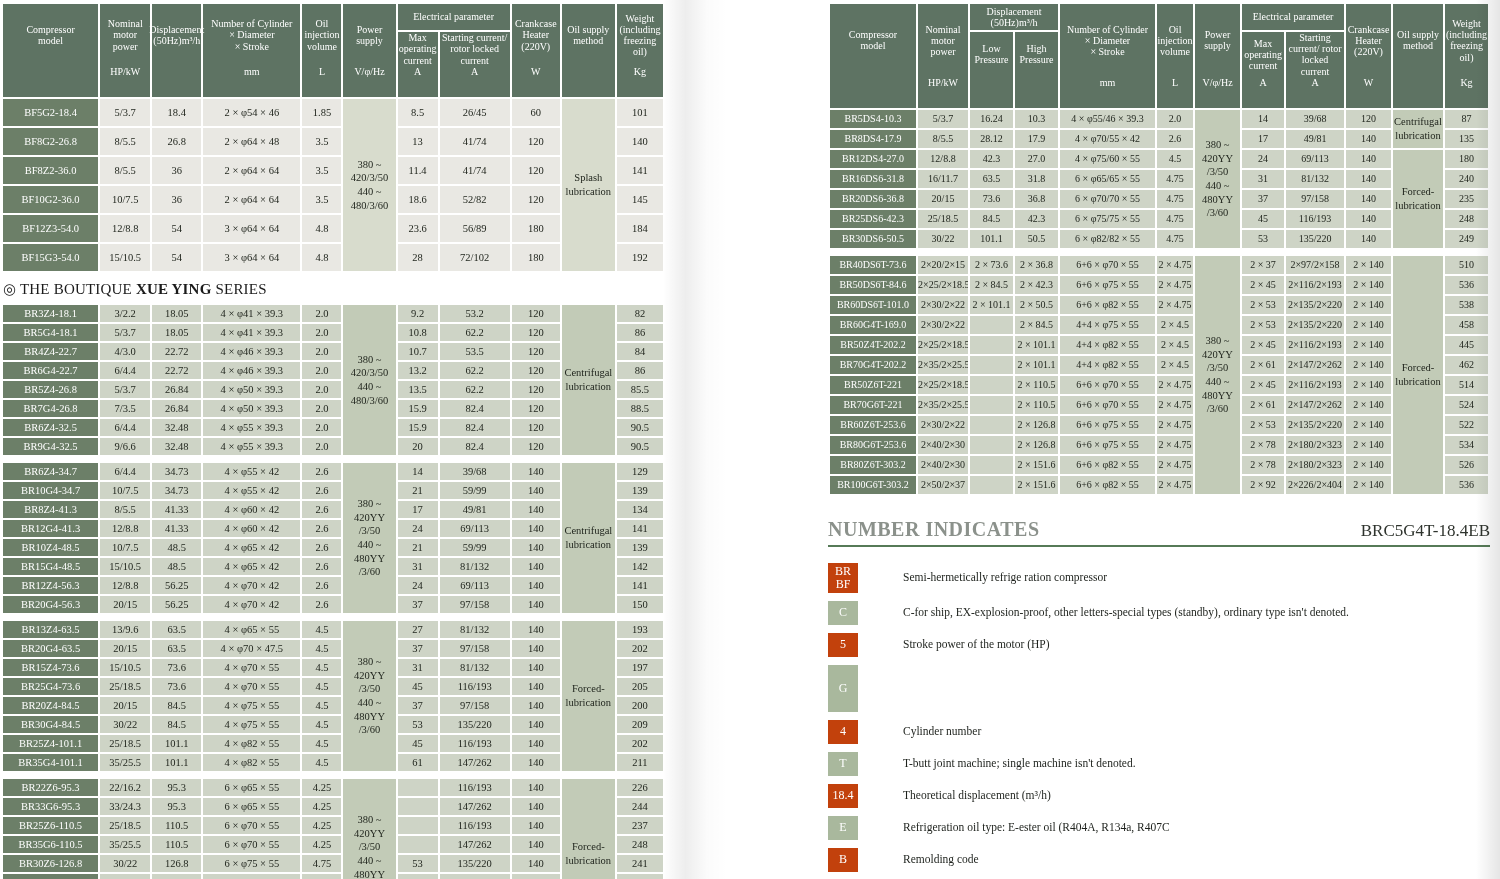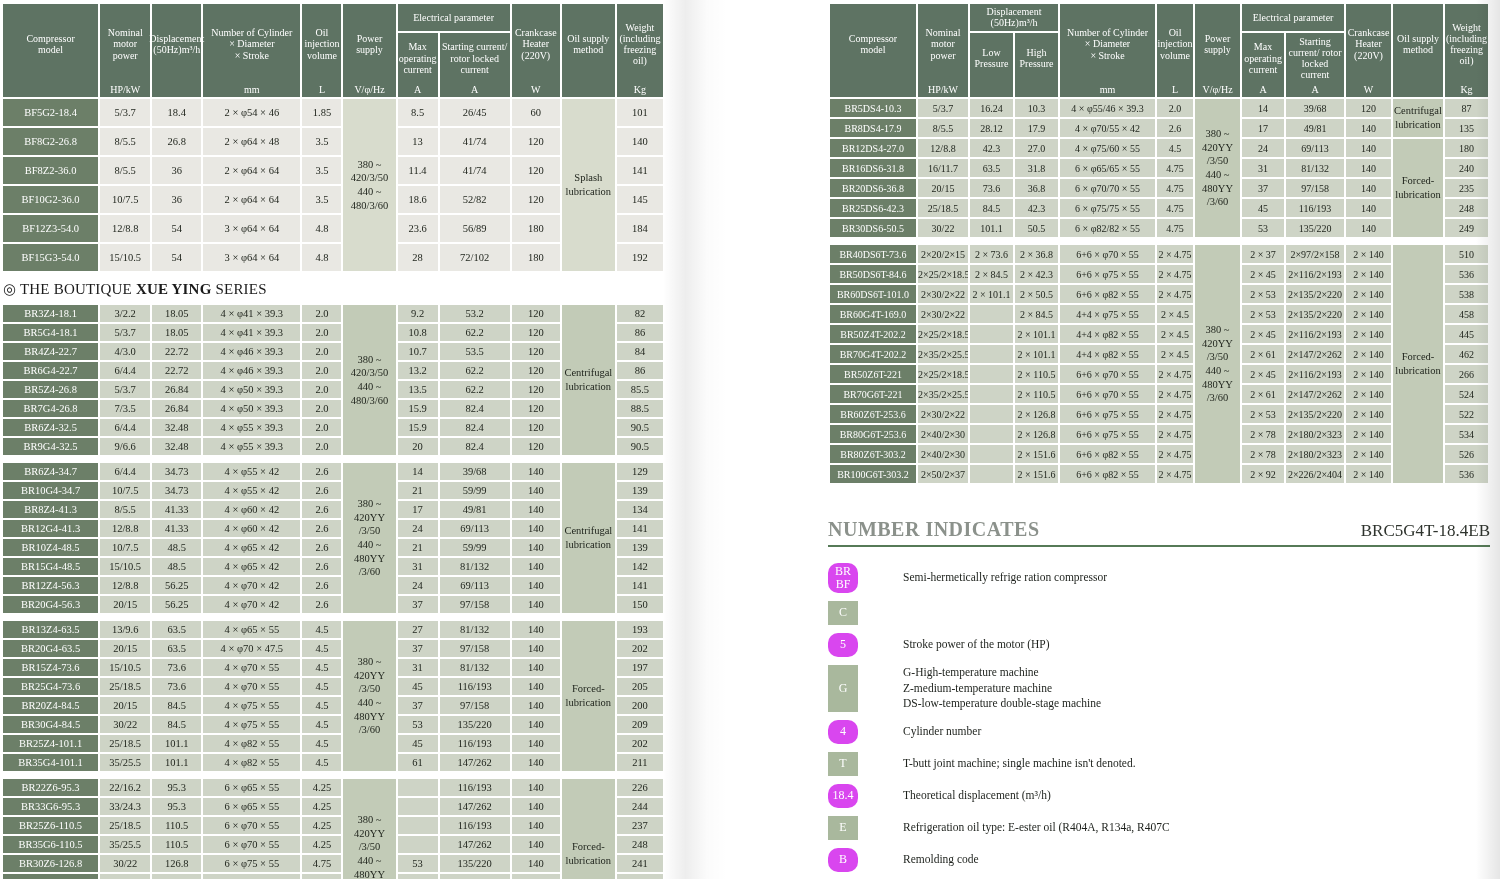--- a/index.html
+++ b/index.html
@@ -17,21 +17,21 @@
 
   th{
     background:#5e7363;color:#fff;font-weight:normal;font-size:10px;
     line-height:1.12;padding:0;vertical-align:middle;text-align:center;
   }
   .th-tall{height:93px;}
   .th-group{height:26px;}
   .th-sub{height:63px;}
   .thf{display:flex;flex-direction:column;height:100%;align-items:center;justify-content:center;}
   .hl{flex:1;display:flex;align-items:center;justify-content:center;text-align:center;padding:0 1px;}
-  .hu{padding-bottom:2px;min-height:11px;}
+  .hu{padding-bottom:20px;min-height:11px;}
 
   td{
     font-size:10.5px;color:#22271f;text-align:center;padding:0;
     white-space:nowrap;overflow:hidden;line-height:1.1;vertical-align:middle;
   }
   .t-rt td{font-size:10px;}
   .t-bf td{height:27px;margin-top:32px;}
   .t-br td{height:17px;}
   .t-rt td{height:18px;}
   td.model{background:#6c7f68;color:#ffffff;}
@@ -51,21 +51,21 @@
   #legend{position:absolute;left:0;top:516px;width:662px;}
   #legend-head{display:flex;justify-content:space-between;align-items:flex-end;border-bottom:2px solid #567a57;padding-bottom:4px;}
   #legend-title{font-size:20px;font-weight:bold;color:#8b918b;letter-spacing:0.5px;}
   #legend-code{font-size:17px;color:#2e332d;}
   #legend-items{margin-top:16px;display:flex;flex-direction:column;gap:8px;}
   .legend-item{display:flex;align-items:center;}
   .legend-box{
     width:30px;min-height:24px;display:flex;flex-direction:column;align-items:center;justify-content:center;
     color:#fff;font-size:12px;line-height:1.1;flex:none;text-align:center;
   }
-  .legend-box.dark{background:#d946ef;border-radius:10px;}
+  .legend-box.dark{background:#c2410c;}
   .legend-box.light{background:#a9b89d;}
   .legend-text{margin-left:45px;font-size:11.5px;color:#1d211c;line-height:1.35;}
 
   .shade{position:absolute;top:0;height:879px;pointer-events:none;}
   #gutter-shade{left:663px;width:80px;background:linear-gradient(90deg,rgba(0,0,0,0) 0%,rgba(0,0,0,0.07) 28%,rgba(0,0,0,0.015) 55%,rgba(0,0,0,0) 80%);}
   #right-shade{right:0;width:24px;background:linear-gradient(90deg,rgba(0,0,0,0),rgba(0,0,0,0.10));}
 </style>
 </head>
 <body>
 
@@ -943,21 +943,21 @@
           <tr>
             <td class="model">BR50Z6T-221</td>
             <td class="data">2×25/2×18.5</td>
             <td class="data"></td>
             <td class="data">2 × 110.5</td>
             <td class="data">6+6 × φ70 × 55</td>
             <td class="data">2 × 4.75</td>
             <td class="data">2 × 45</td>
             <td class="data">2×116/2×193</td>
             <td class="data">2 × 140</td>
-            <td class="data">266</td>
+            <td class="data">514</td>
           </tr>
           <tr>
             <td class="model">BR70G6T-221</td>
             <td class="data">2×35/2×25.5</td>
             <td class="data"></td>
             <td class="data">2 × 110.5</td>
             <td class="data">6+6 × φ70 × 55</td>
             <td class="data">2 × 4.75</td>
             <td class="data">2 × 61</td>
             <td class="data">2×147/2×262</td>
@@ -1020,28 +1020,28 @@
       <span id="legend-title">NUMBER INDICATES</span>
       <span id="legend-code">BRC5G4T-18.4EB</span>
     </div>
     <div id="legend-items">
         <div class="legend-item">
           <div class="legend-box dark" style="min-height: 30px;">BR<br>BF</div>
           <div class="legend-text">Semi-hermetically refrige ration compressor</div>
         </div>
         <div class="legend-item">
           <div class="legend-box light">C</div>
+          <div class="legend-text">C-for ship, EX-explosion-proof, other letters-special types (standby), ordinary type isn't denoted.</div>
         </div>
         <div class="legend-item">
           <div class="legend-box dark">5</div>
           <div class="legend-text">Stroke power of the motor (HP)</div>
         </div>
         <div class="legend-item">
           <div class="legend-box light" style="min-height: 47px;">G</div>
-          <div class="legend-text">G-High-temperature machine<br>Z-medium-temperature machine<br>DS-low-temperature double-stage machine</div>
         </div>
         <div class="legend-item">
           <div class="legend-box dark">4</div>
           <div class="legend-text">Cylinder number</div>
         </div>
         <div class="legend-item">
           <div class="legend-box light">T</div>
           <div class="legend-text">T-butt joint machine; single machine isn't denoted.</div>
         </div>
         <div class="legend-item">

